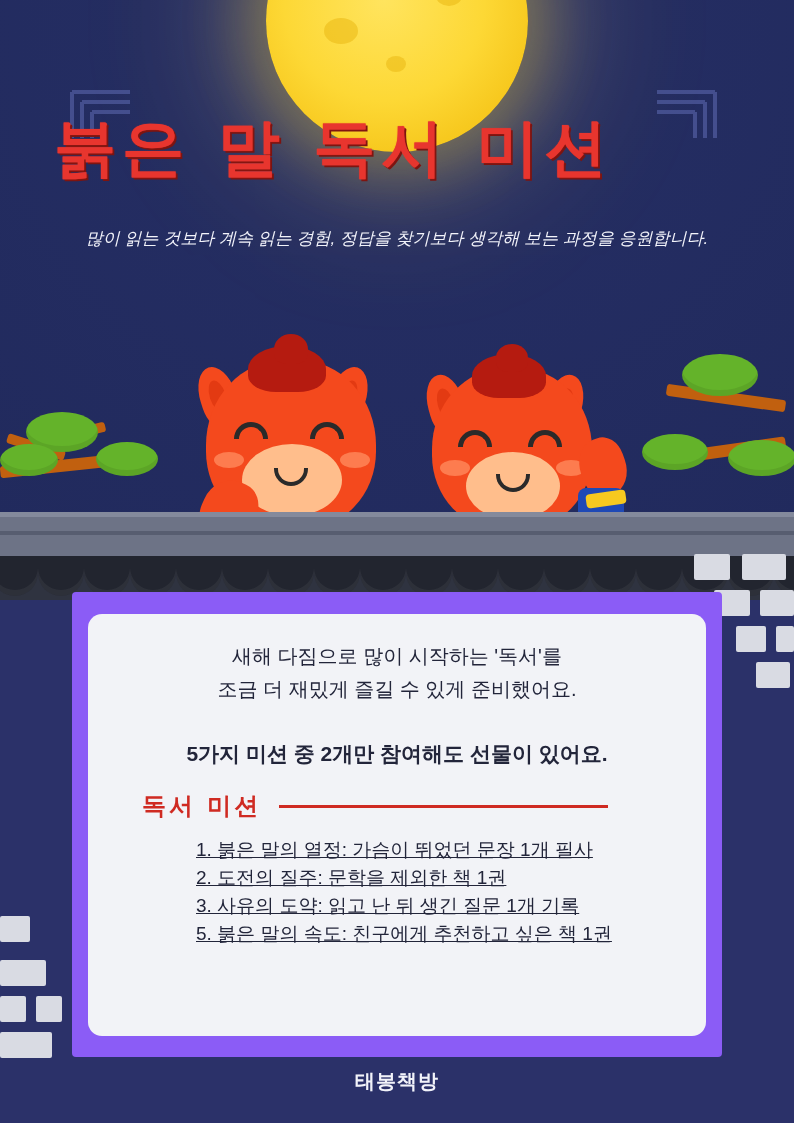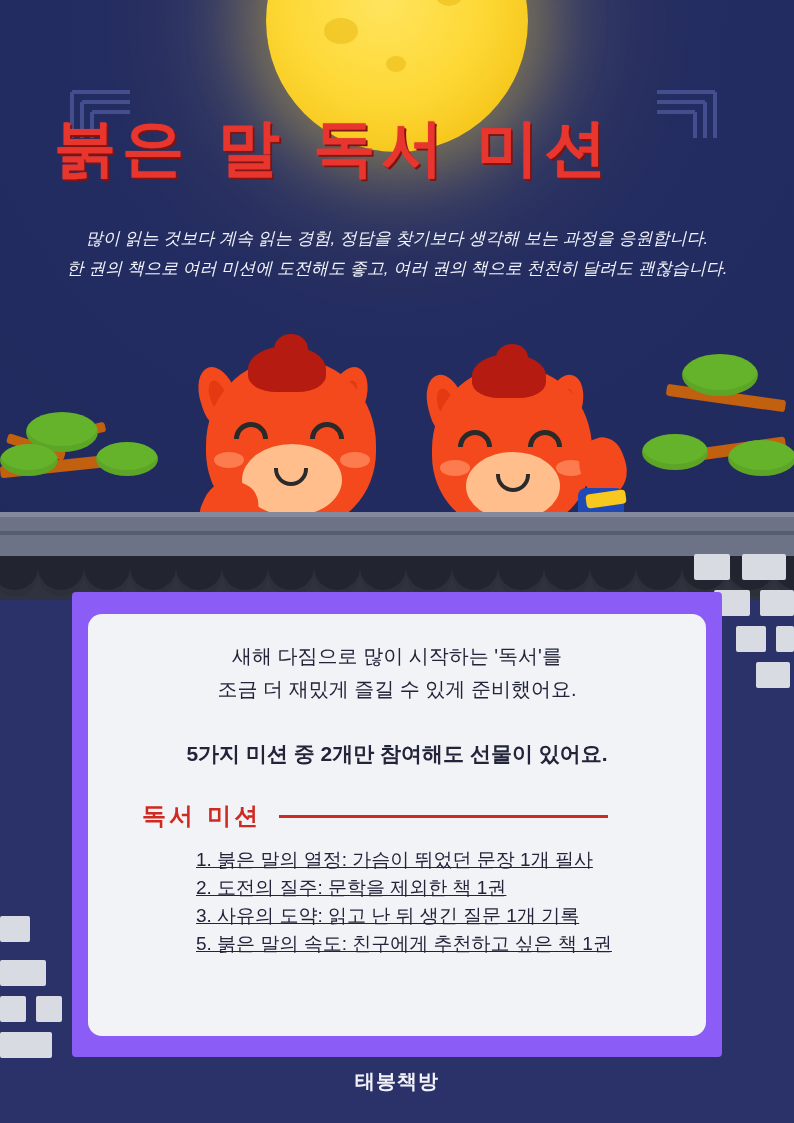--- a/index.html
+++ b/index.html
@@ -224,21 +224,21 @@
   .highlight {
     text-align: center;
     color: #22253a;
     font-size: 21px;
     font-weight: 600;
     margin-top: 34px;
   }
   .section-head {
     display: flex;
     align-items: center;
-    margin-top: 32px;
+    margin-top: 22px;
     padding-left: 24px;
   }
   .section-head .label {
     color: #cf2a22;
     font-size: 24px;
     font-weight: 700;
     letter-spacing: 3px;
     white-space: nowrap;
     font-family: "DejaVu Sans", "Liberation Sans", sans-serif;
   }
@@ -308,21 +308,20 @@
       <path d="M12 14 V50"></path>
     <path d="M22 24 H60"></path>
       <path d="M22 24 V50"></path>
   </g>
 </svg>
 
 <div class="title">붉은 말 독서 미션</div>
 
 <div class="subtitle">
   <div>많이 읽는 것보다 계속 읽는 경험, 정답을 찾기보다 생각해 보는 과정을 응원합니다.</div>
-  <div>한 권의 책으로 여러 미션에 도전해도 좋고, 여러 권의 책으로 천천히 달려도 괜찮습니다.</div>
 </div>
 
 <div class="tree" style="left:0px; top:398px; width:180px; height:120px;">
   <div class="branch" style="left:0px;  top:62px; width:120px; height:12px; transform:rotate(-6deg);"></div>
   <div class="branch" style="left:6px;  top:44px; width:60px;  height:10px; transform:rotate(18deg);"></div>
   <div class="branch" style="left:52px; top:30px; width:54px;  height:10px; transform:rotate(-14deg);"></div>
   <div class="leaf" style="left:26px; top:14px; width:72px; height:40px;"></div>
   <div class="leaf" style="left:0px;  top:46px; width:58px; height:32px;"></div>
   <div class="leaf" style="left:96px; top:44px; width:62px; height:34px;"></div>
 </div>

